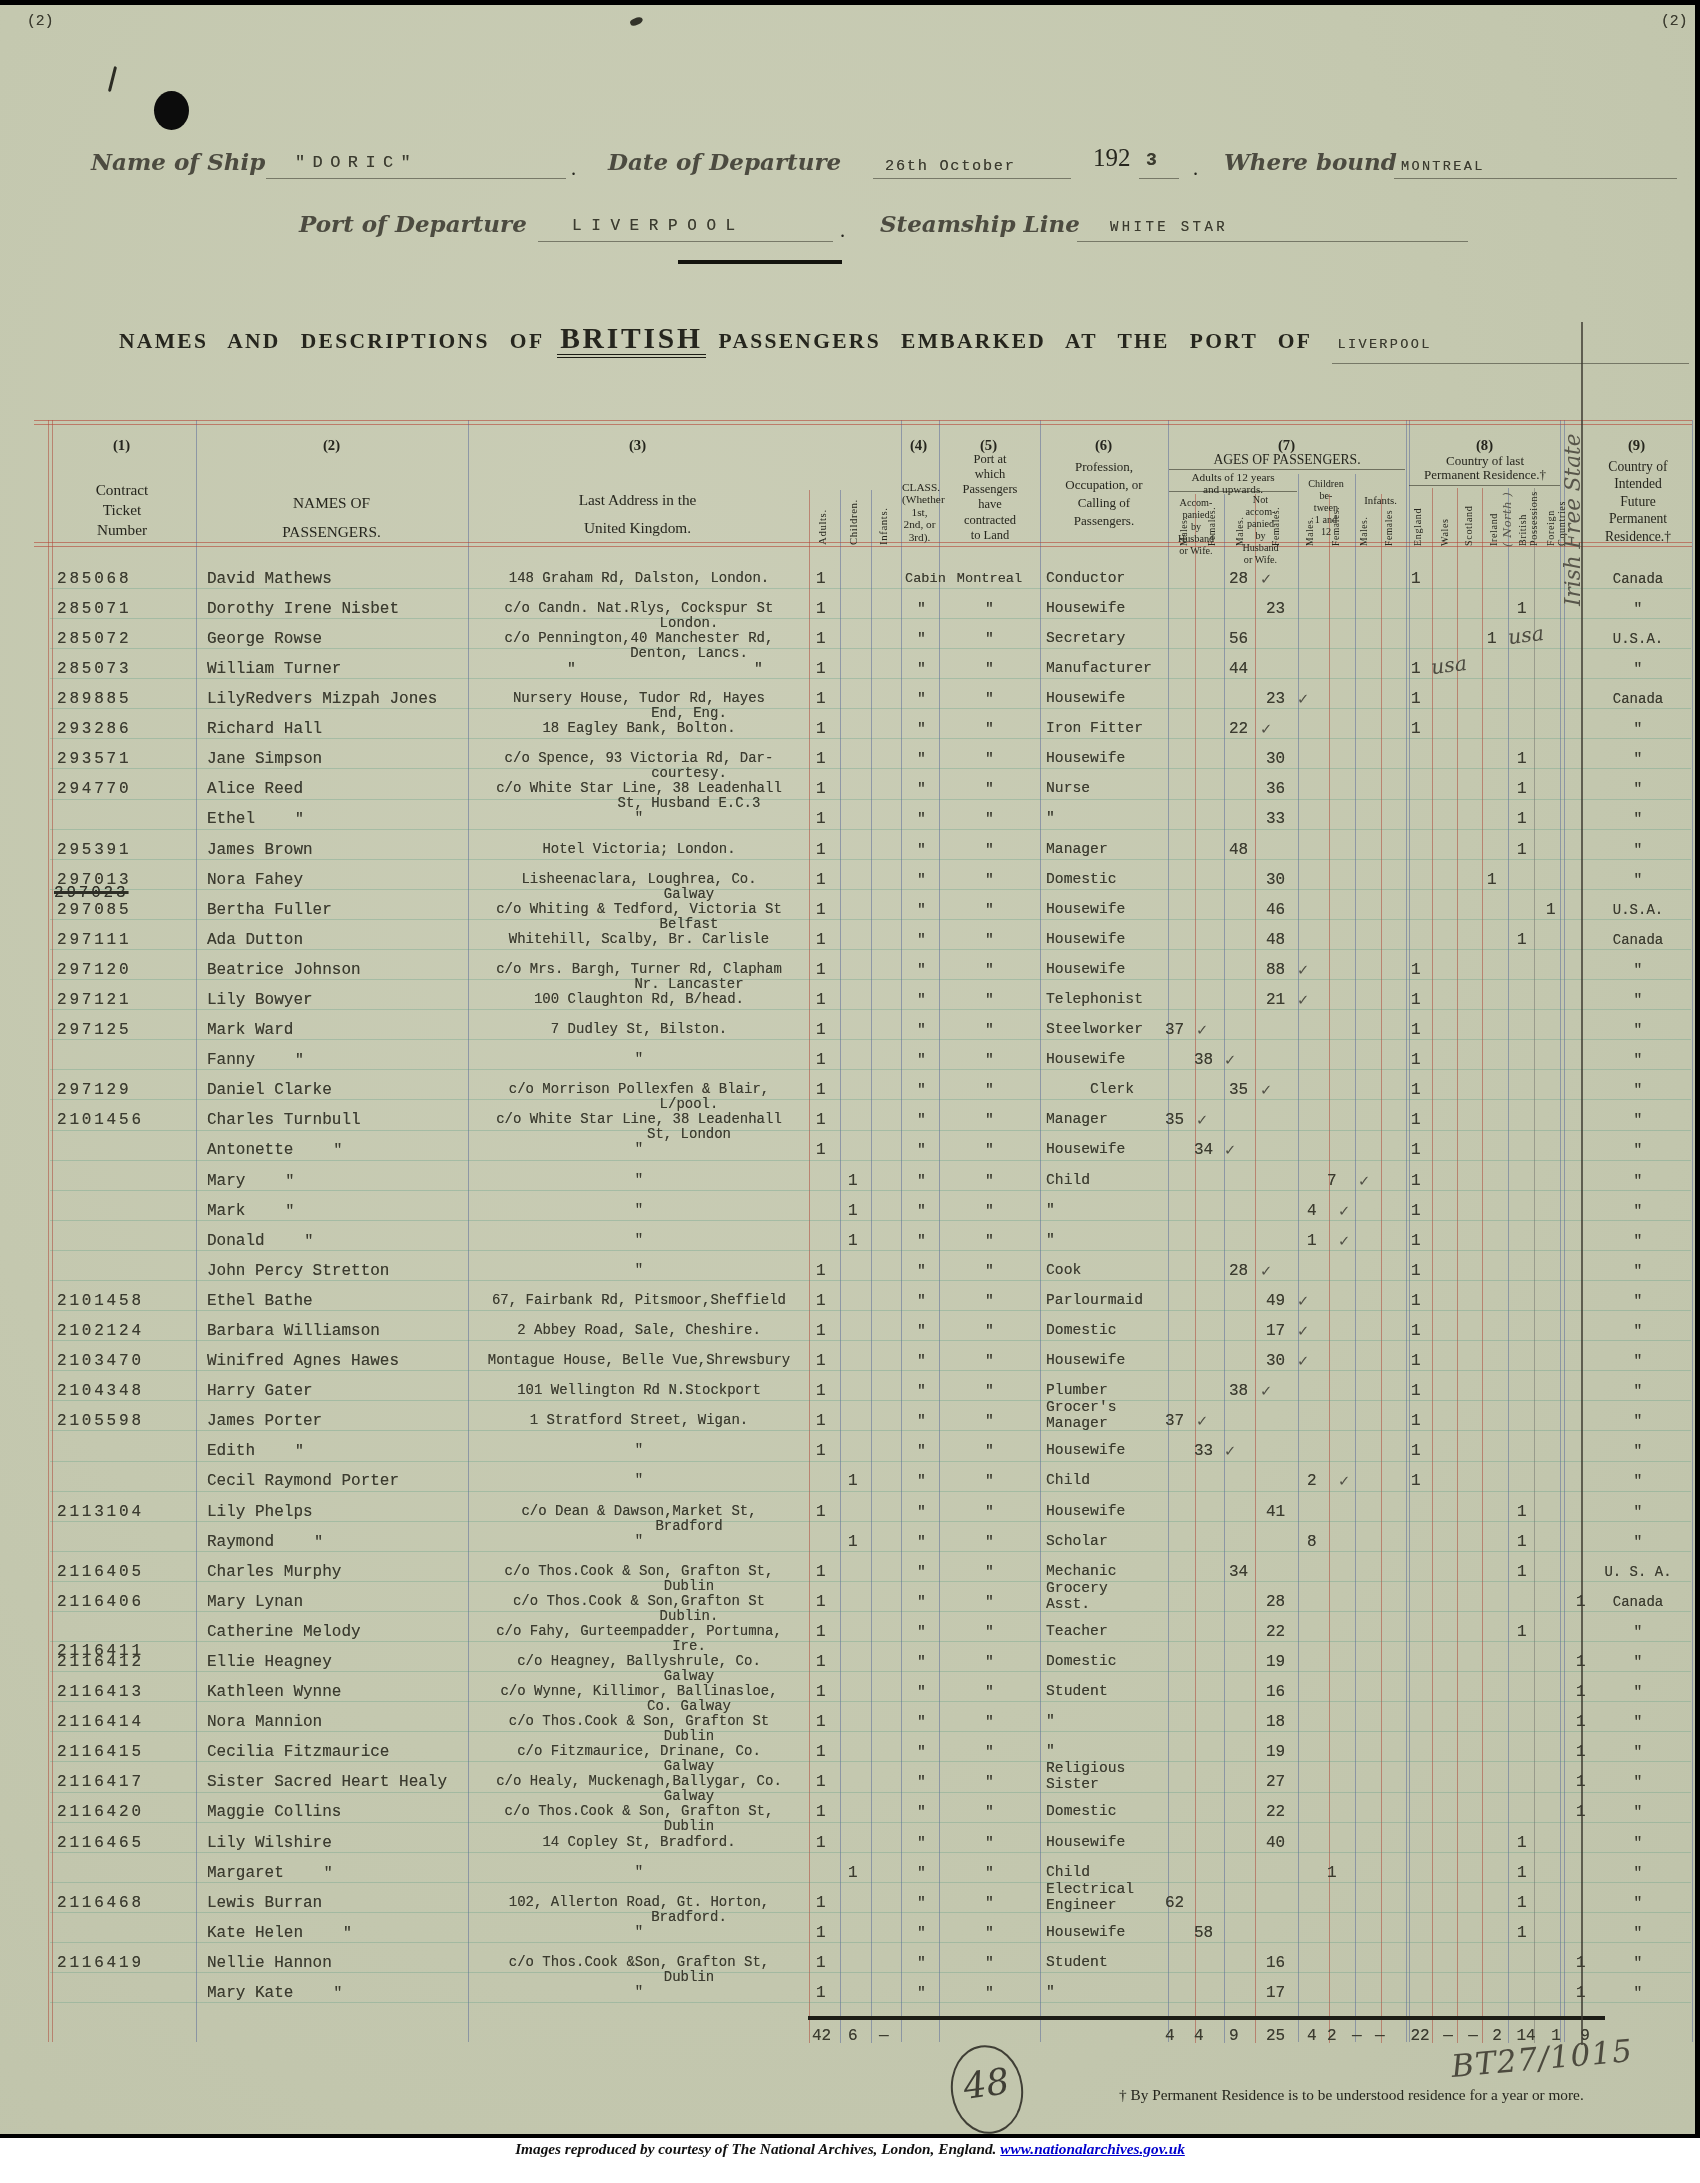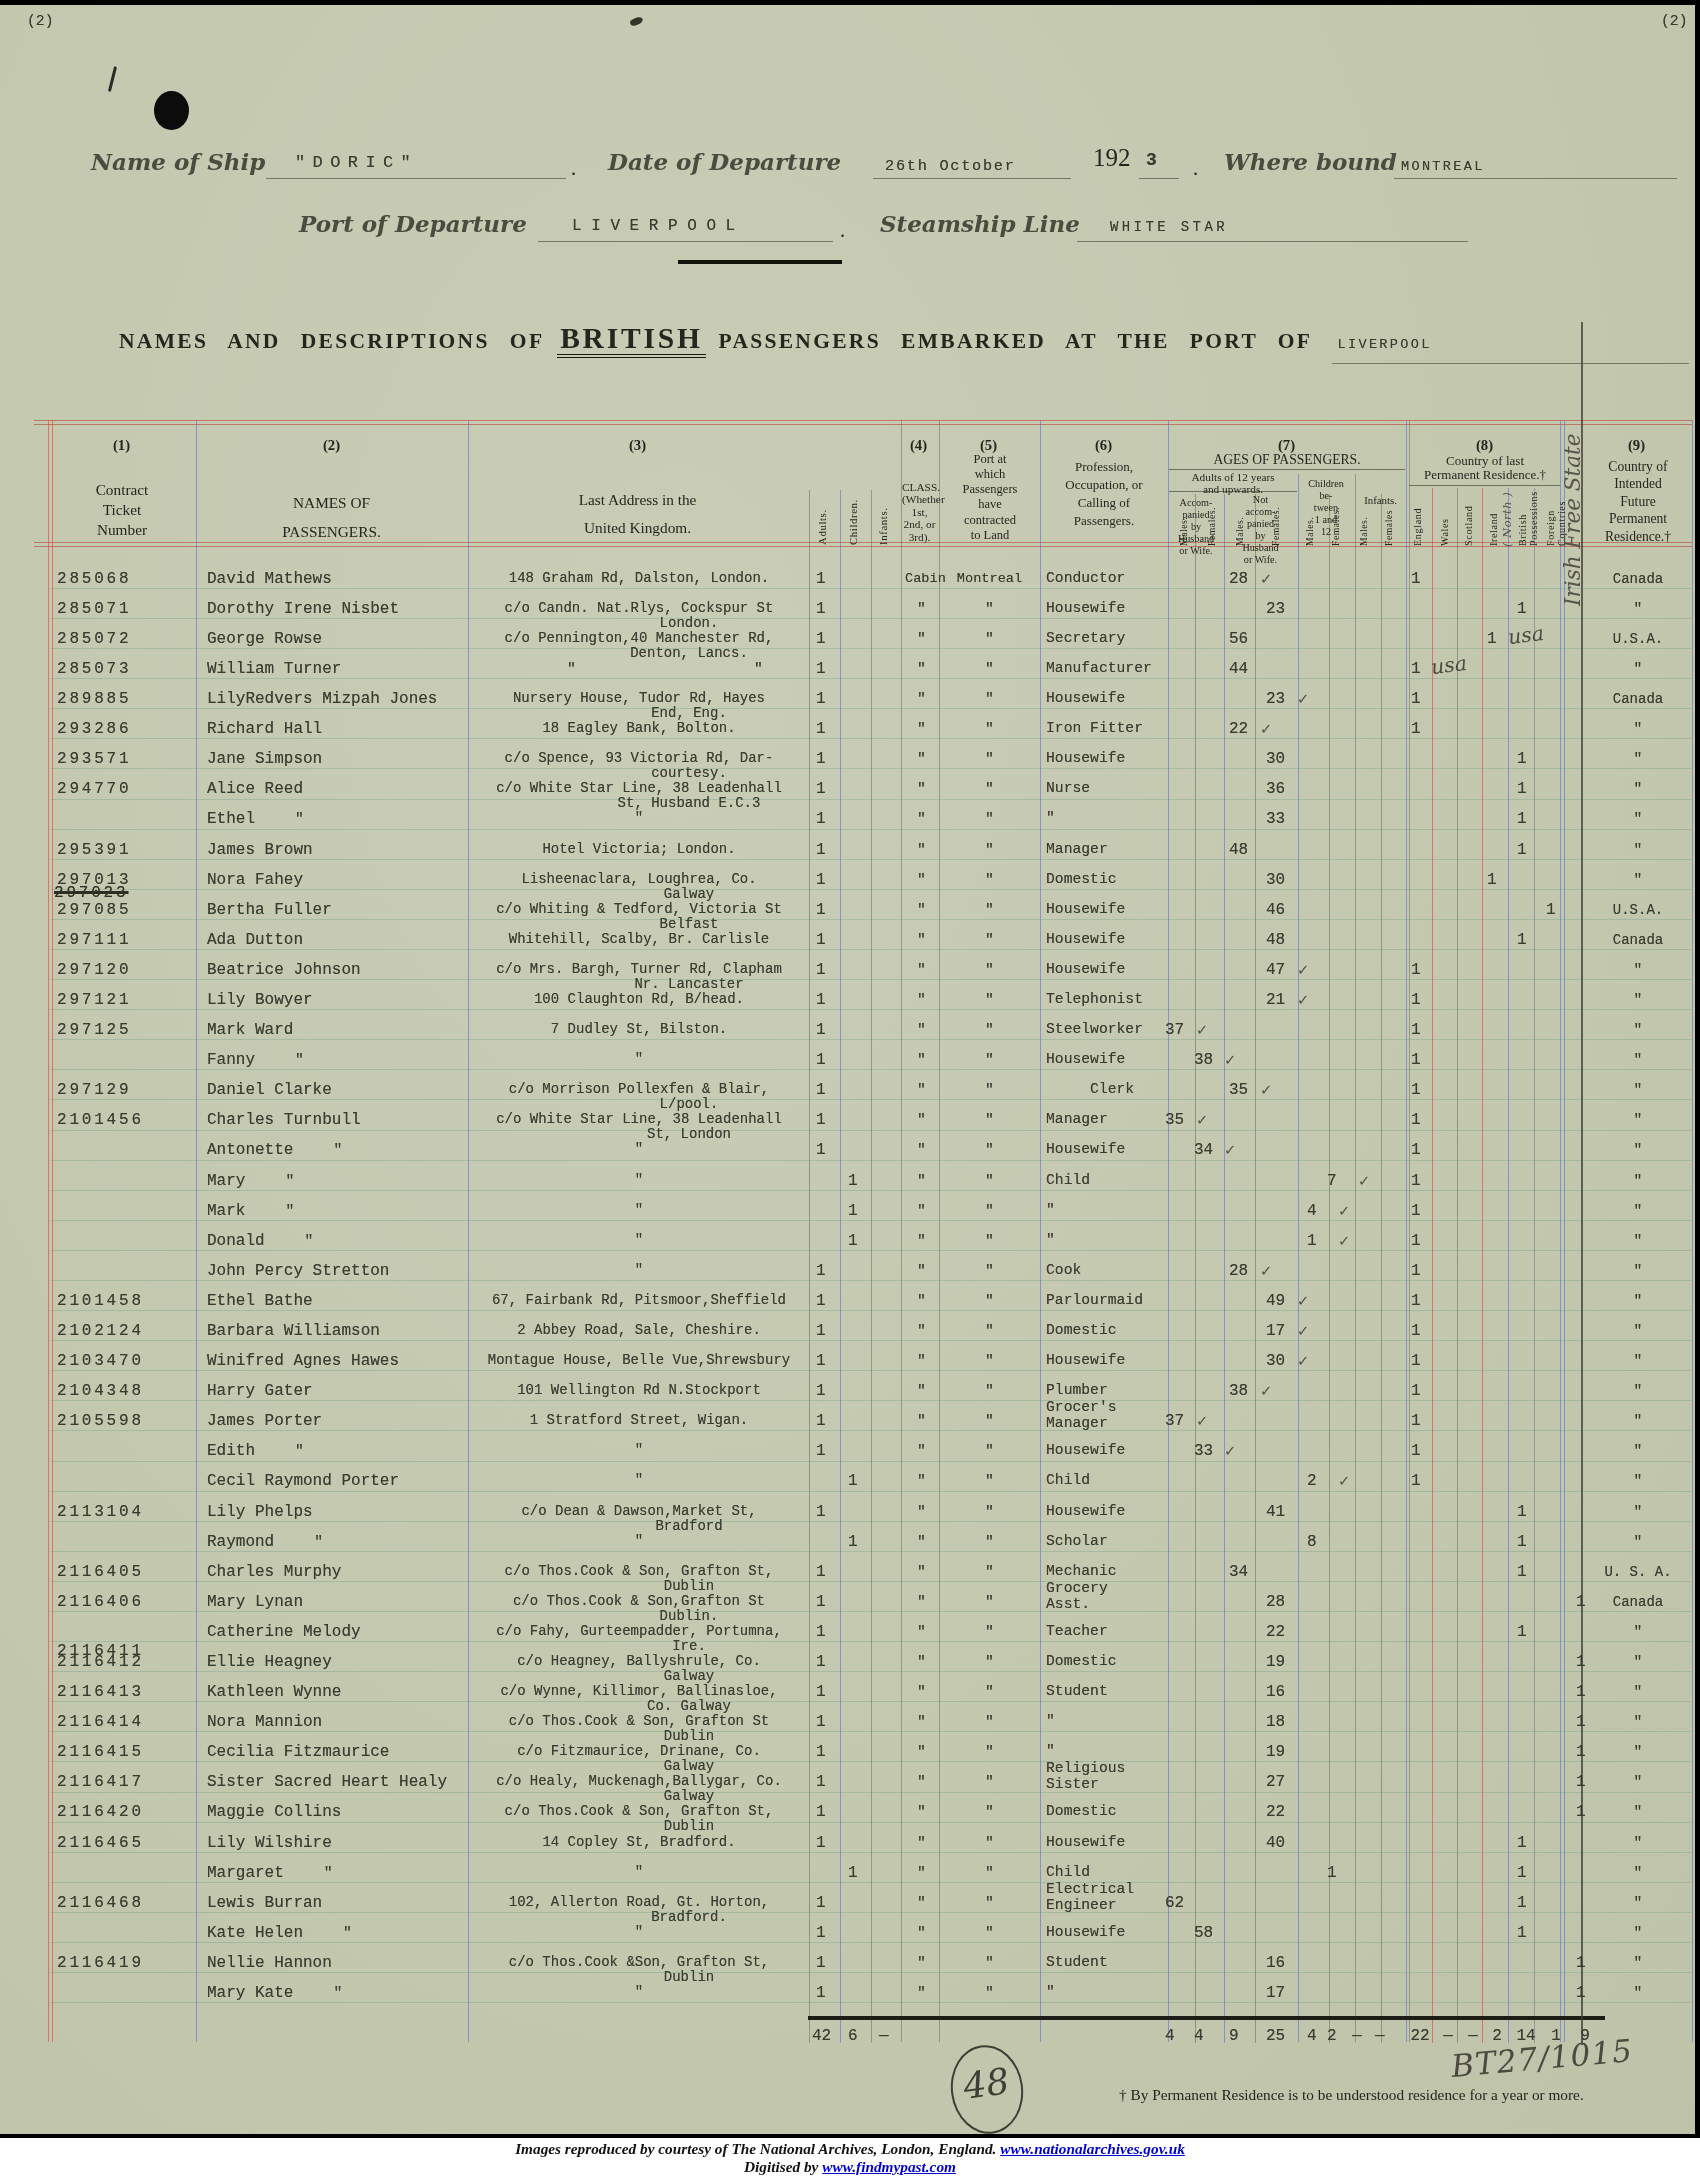--- a/index.html
+++ b/index.html
@@ -420,21 +420,21 @@
         </div>
         <div class="abs" style="left: 0px; top: 965px; width: 1695px; height: 30px;">
           <div class="row-el mono ticket" style="left:57px;top:-9px;">297120</div>
           <div class="row-el mono pname" style="left:207px;top:-9px;">Beatrice Johnson</div>
           <div class="row-el mono addr" style="left:472px;top:-9px;width:334px;">c/o Mrs. Bargh, Turner Rd, Clapham</div>
           <div class="row-el mono addr" style="left:567px;top:6.8px;width:244px;">Nr. Lancaster</div>
           <div class="row-el mono num" style="left:816px;top:-9px;">1</div>
           <div class="row-el mono" style="left:905px;top:-8px;width:33px;text-align:center;font-size:14.7px;">″</div>
           <div class="row-el mono" style="left:941px;top:-8px;width:97px;text-align:center;font-size:14.7px;">″</div>
           <div class="row-el mono" style="left:1046px;top:-9px;font-size:14.7px;line-height:16px;white-space:pre-line;">Housewife</div>
-          <div class="row-el mono num" style="left:1266px;top:-9px;width:34px;">47</div>
+          <div class="row-el mono num" style="left:1266px;top:-9px;width:34px;">88</div>
           <div class="row-el chk" style="left:1297px;top:-9px;">✓</div>
           <div class="row-el mono num" style="left:1411px;top:-9px;">1</div>
           <div class="row-el mono" style="left:1587px;top:-8px;width:102px;text-align:center;font-size:14.7px;">″</div>
         </div>
         <div class="abs" style="left: 0px; top: 995px; width: 1695px; height: 30px;">
           <div class="row-el mono ticket" style="left:57px;top:-9px;">297121</div>
           <div class="row-el mono pname" style="left:207px;top:-9px;">Lily Bowyer</div>
           <div class="row-el mono addr" style="left:472px;top:-9px;width:334px;">100 Claughton Rd, B/head.</div>
           <div class="row-el mono num" style="left:816px;top:-9px;">1</div>
           <div class="row-el mono" style="left:905px;top:-8px;width:33px;text-align:center;font-size:14.7px;">″</div>
@@ -894,18 +894,15 @@
 
     <div class="abs hand" style="left:1451px;top:2035px;font-size:31px;color:#4c4a3e;transform:rotate(-5deg);letter-spacing:1.1px;">BT27/1015</div>
 
     <div class="abs serif" style="left:1119px;top:2081px;font-size:15.3px;">† By Permanent Residence is to be understood residence for a year or more.</div>
   </div>
 
   <div id="footer">
     <div class="l1">
       <span>Images reproduced by courtesy of The National Archives, London, England. </span><a class="blue" href="#">www.nationalarchives.gov.uk</a>
     </div>
-    <div class="l2">
-      <span>Digitised by  </span><a class="blue" href="#">www.findmypast.com</a>
-    </div>
   </div>
 </div>
 
 
 </body></html>

